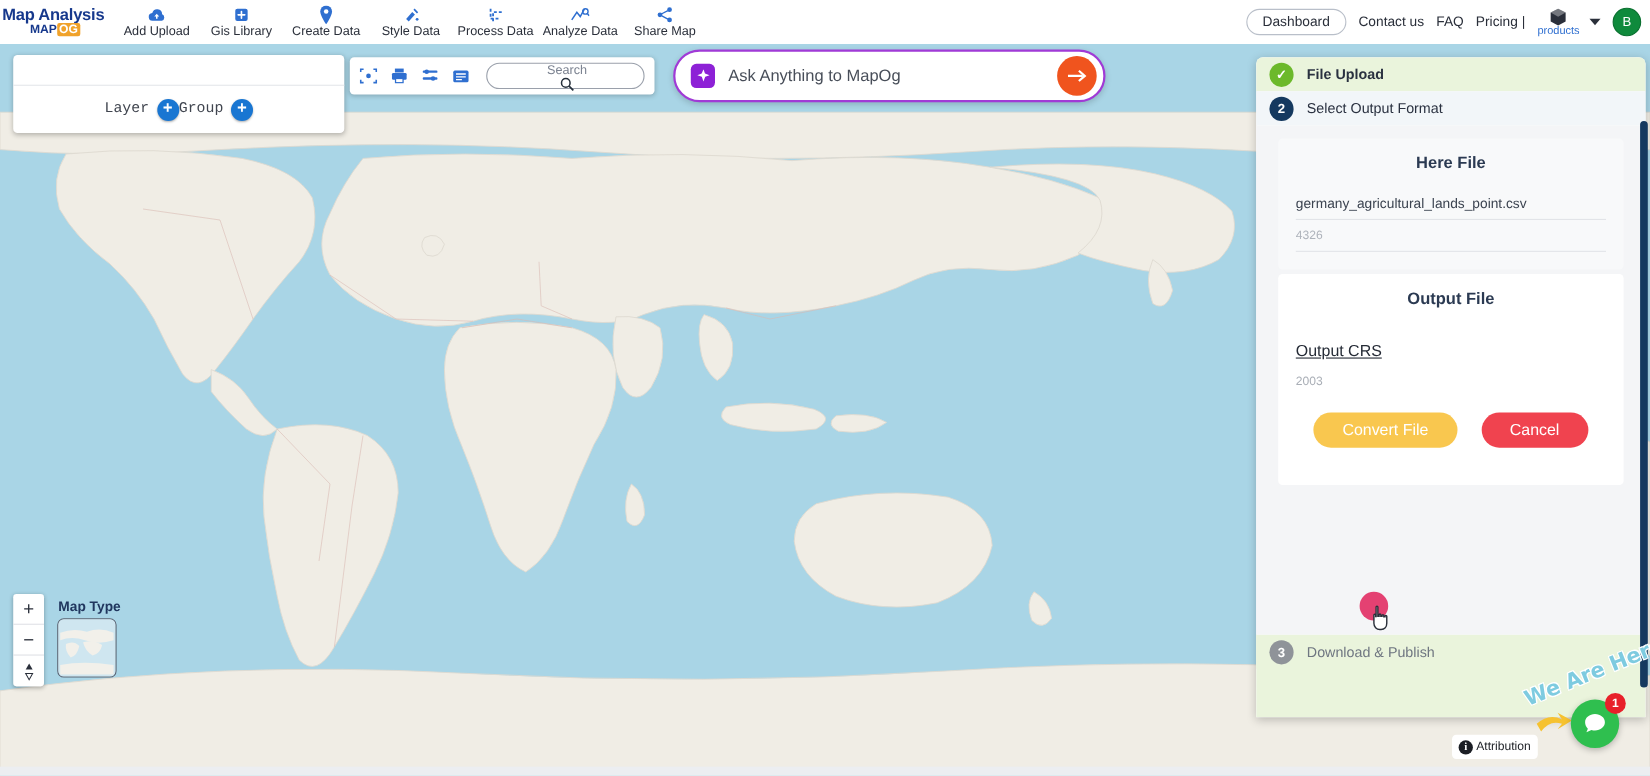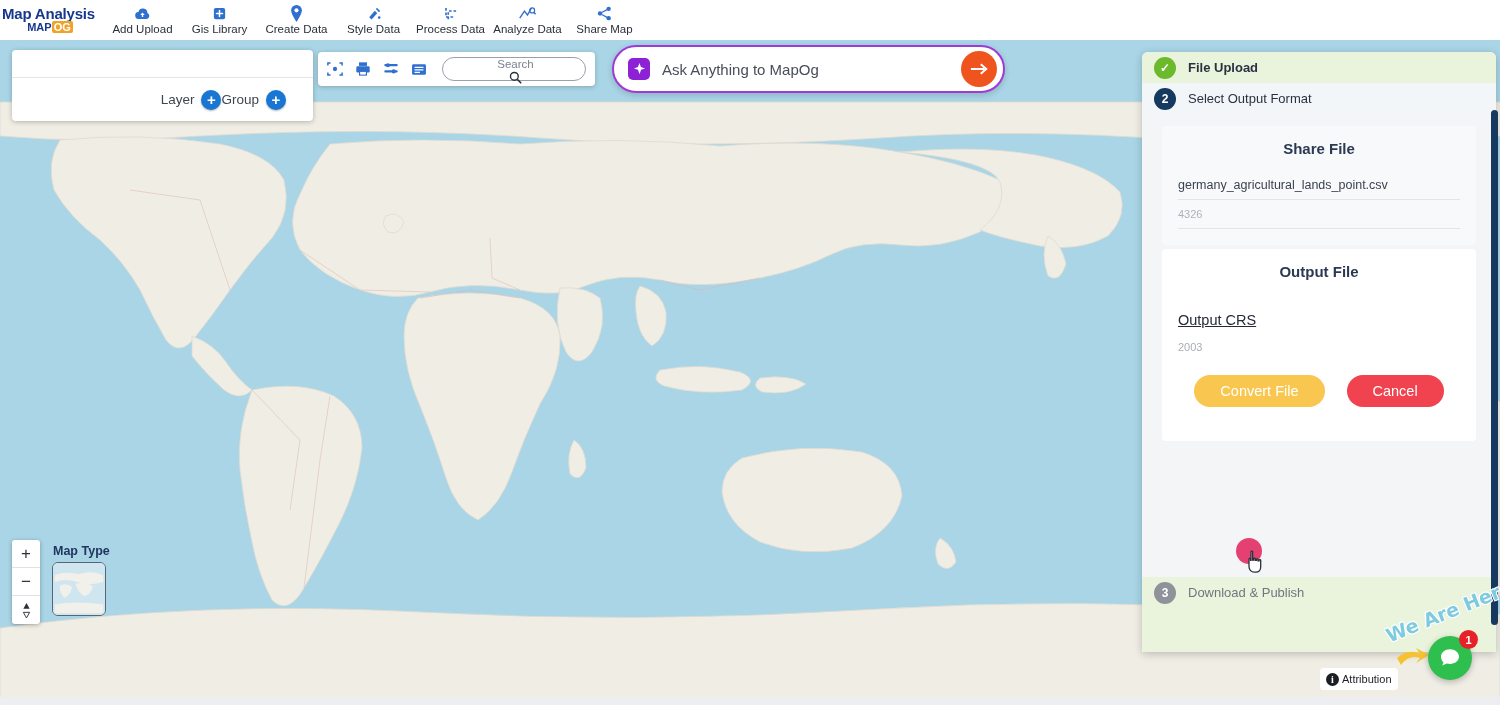--- a/index.html
+++ b/index.html
@@ -70,21 +70,21 @@
 
   
   .layer-panel {
     position: absolute; top: 50px; left: 12px; width: 301px;
     background: #ffffff; border-radius: 4px;
     box-shadow: 0 1px 5px rgba(0,0,0,0.25); z-index: 40;
   }
   .layer-search { height: 28px; border-bottom: 1px solid #e4e6ea; }
   .layer-row {
     height: 43px; display: flex; align-items: center;
-    justify-content: flex-end; padding: 0 27px 0 27px;
+    justify-content: center; padding: 0 27px 0 27px; font-family: Liberation Mono, monospace;
   }
   .lg-group { display: flex; align-items: center; gap: 7px; cursor: pointer; }
   .lg-group .txt { font-size: 13.5px; color: #40454f; }
   .plus-btn {
     width: 20px; height: 20px; border-radius: 50%; background: #1976d2;
     color: #fff; display: flex; align-items: center; justify-content: center;
     font-size: 15px; line-height: 1; font-weight: bold; cursor: pointer;
     box-shadow: 0 1px 2px rgba(0,0,0,0.3);
   }
 
@@ -389,20 +389,37 @@
               <circle cx="14" cy="3.4" r="2.6" fill="currentColor"></circle>
               <circle cx="14" cy="14.6" r="2.6" fill="currentColor"></circle>
               <circle cx="3.6" cy="9" r="2.6" fill="currentColor"></circle>
               <path d="M5.6 7.8l6.6-3.4M5.6 10.2l6.6 3.4" stroke="currentColor" stroke-width="1.5"></path>
             </svg>
         </span>
         <span class="lbl">Share Map</span>
       </div>
     </div>
 
+    <div class="nav-right">
+      <div class="dash-pill">Dashboard</div>
+      <div class="nav-link">Contact us</div>
+      <div class="nav-link">FAQ</div>
+      <div class="nav-link">Pricing |</div>
+      <div class="products-btn">
+        <span class="pico">
+          <svg width="17" height="17" viewBox="0 0 20 20">
+              <path fill="currentColor" d="M10 1l8 4.2v9.6L10 19l-8-4.2V5.2z"></path>
+              <path fill="#ffffff" opacity=".35" d="M10 1l8 4.2L10 9.6 2 5.2z"></path>
+            </svg>
+        </span>
+        <span class="plbl">products</span>
+      </div>
+      <div class="caret-down"></div>
+      <div class="avatar">B</div>
+    </div>
   </div>
 
   <div class="map">
     <svg viewBox="0 0 1500 665" preserveAspectRatio="none">
       <rect x="0" y="0" width="1500" height="665" fill="#a9d5e6"></rect>
       <g fill="#f0ede5" stroke="#dedad0" stroke-width="0.8">
 
         <path d="M0 62 L1500 62 L1500 96 Q1320 112 1180 100 Q1020 88 880 98 Q700 110 540 98 Q380 86 200 96 Q90 104 0 96 Z"></path>
 
         <path d="M330 104 Q420 96 520 104 Q620 96 720 106 Q820 98 900 112 Q960 122 1000 140
@@ -572,21 +589,21 @@
     </div>
 
     <div class="step-row active">
       <span class="step-badge navy">2</span>
       <span class="step-label">Select Output Format</span>
     </div>
 
     <div class="conv-body">
 
       <div class="card">
-        <div class="card-title">Share File</div>
+        <div class="card-title">Here File</div>
         <div class="field-line">germany_agricultural_lands_point.csv</div>
         <div class="field-line ghost">4326</div>
       </div>
 
       <div class="card card-out">
         <div class="card-title">Output File</div>
         <span class="out-crs-link">Output CRS</span>
         <div class="out-crs-val">2003</div>
 
         <div class="btn-row">

